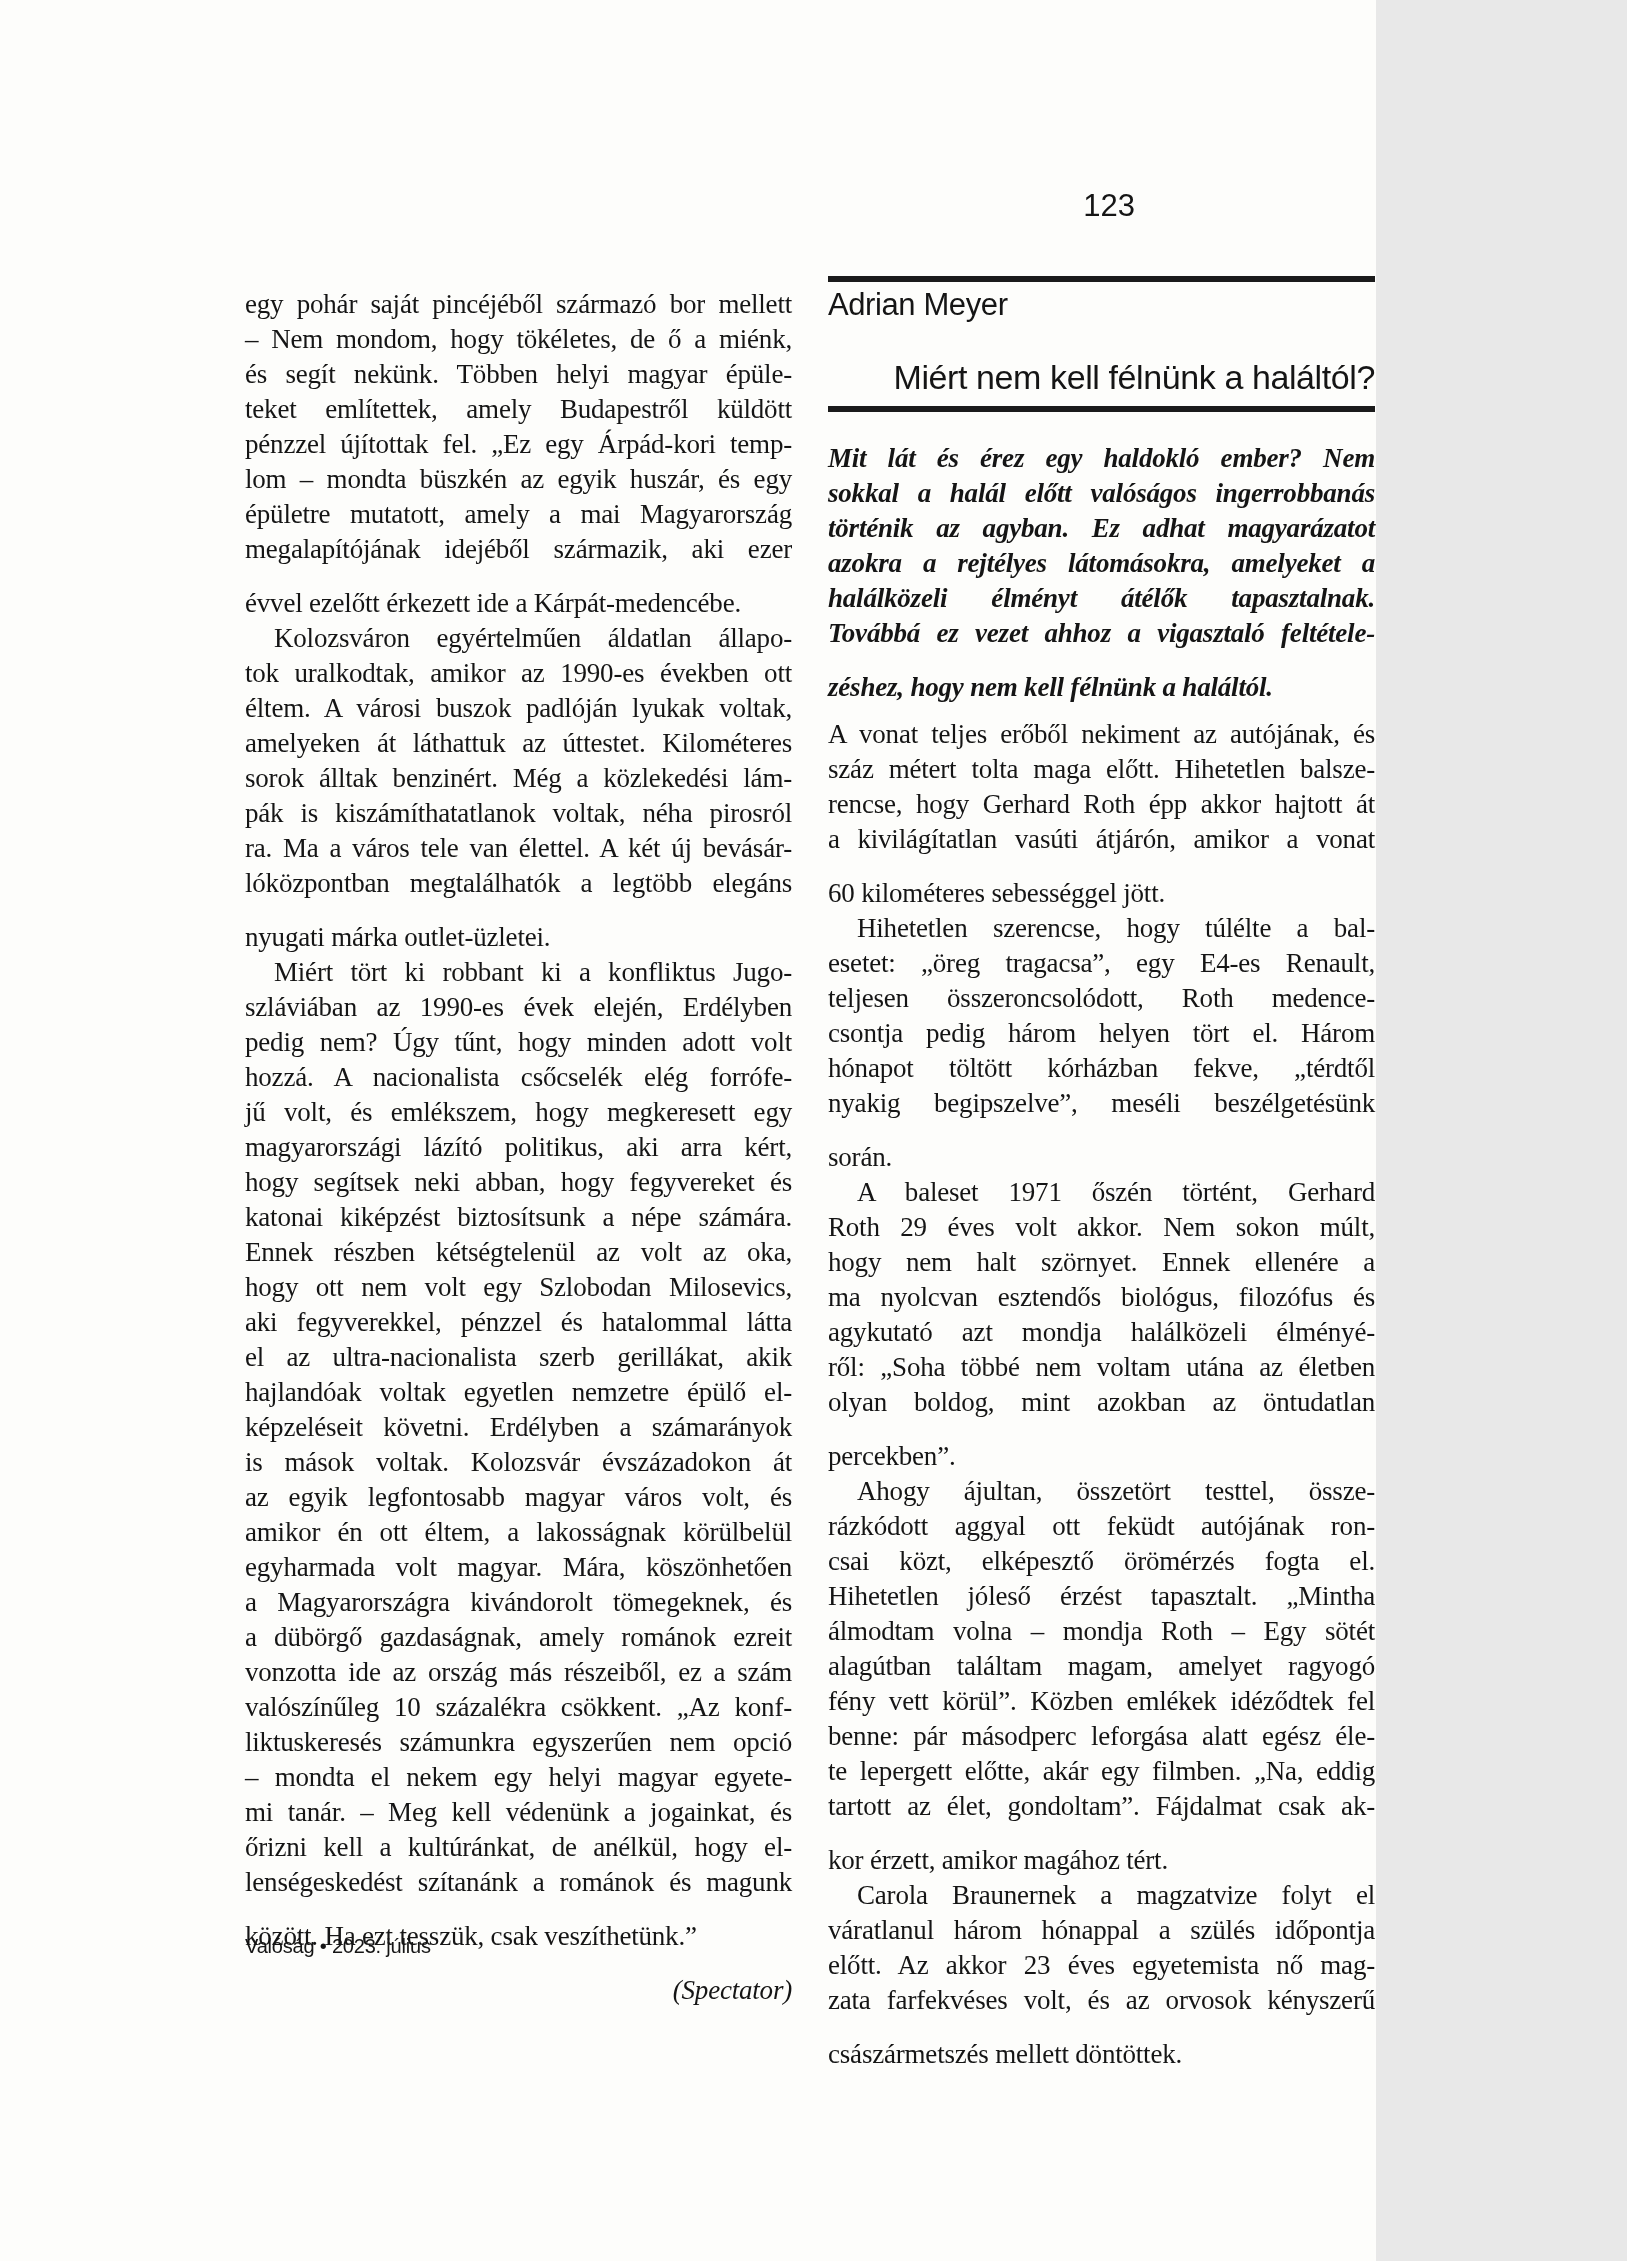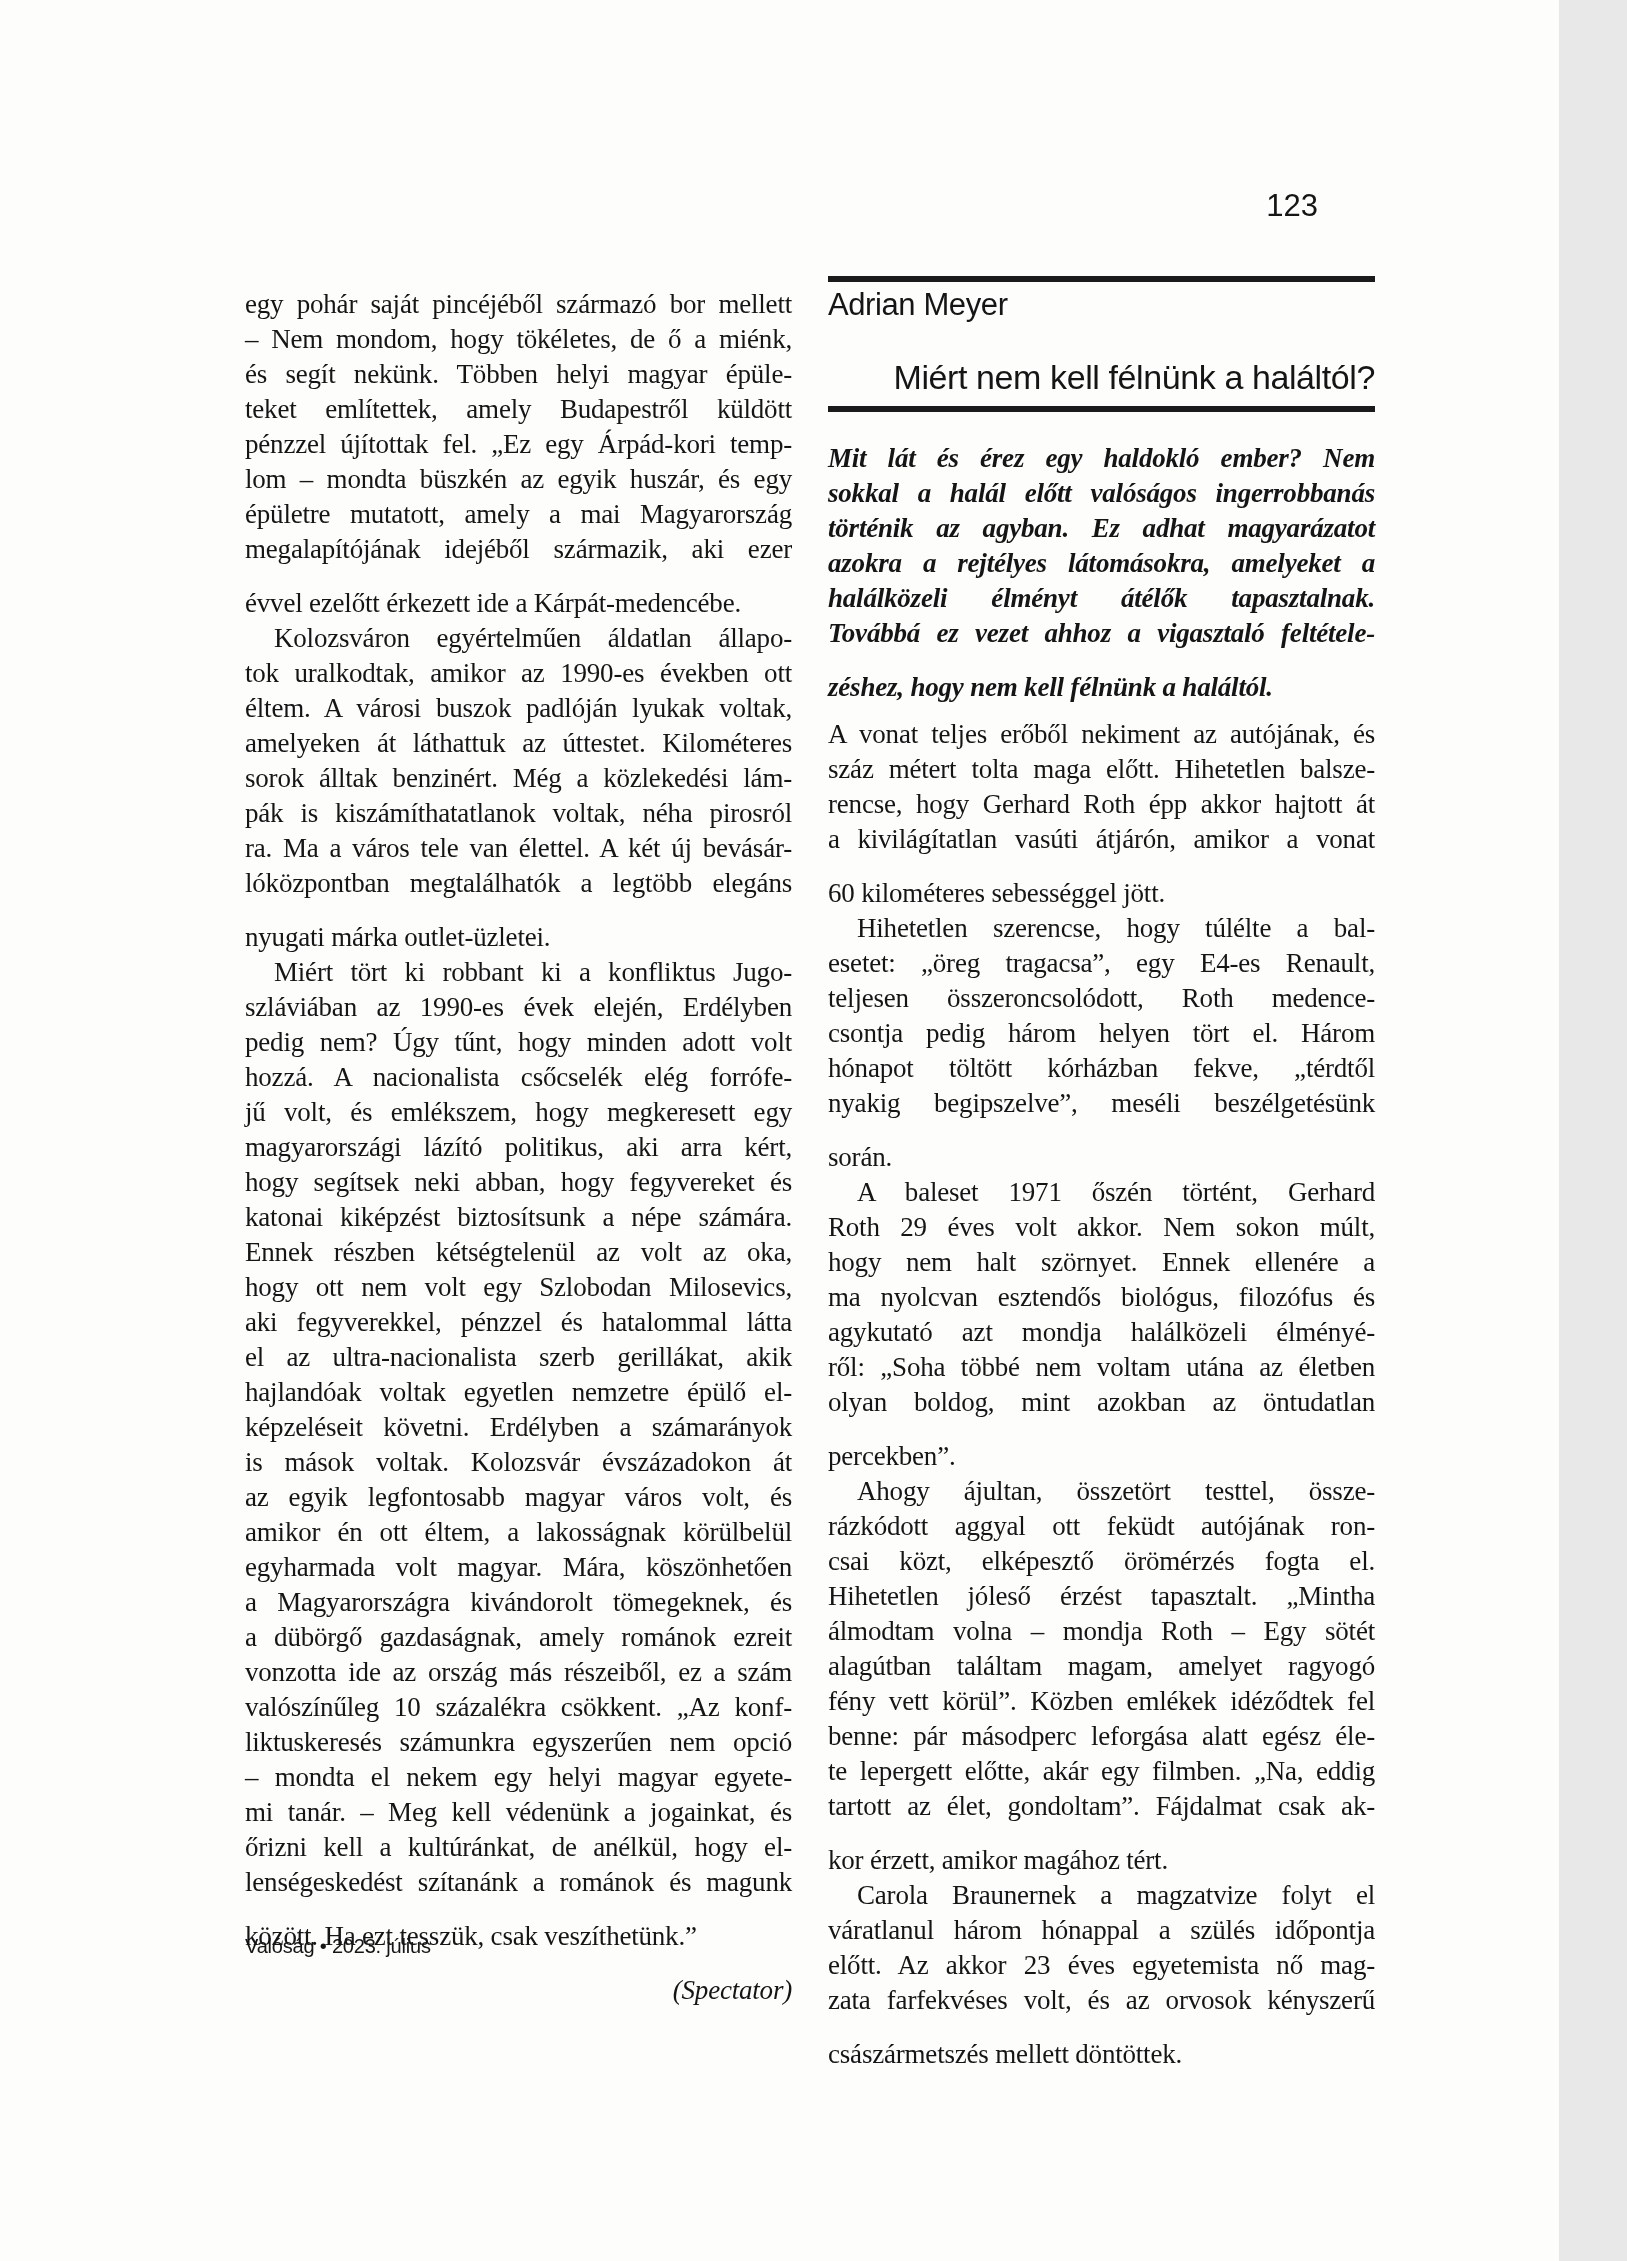--- a/index.html
+++ b/index.html
@@ -1,18 +1,18 @@
 <!DOCTYPE html>
 <html style="font-size:12.3px"><head>
 <meta charset="utf-8">
 <style>
   html,body{margin:0;padding:0;background:#e8e8e8;}
   .page{
     position:relative;
-    width:1559px;height:2261px;
+    width:1376px;height:2261px;
     background:#fdfdfb;
     color:#151515;
     font-family:"Liberation Serif", serif;
     overflow:hidden;
   }
   .page-number{
     position:absolute;top:190px;right:241px;
     font-family:"Liberation Sans", sans-serif;
     font-size:31px;line-height:1;
   }

